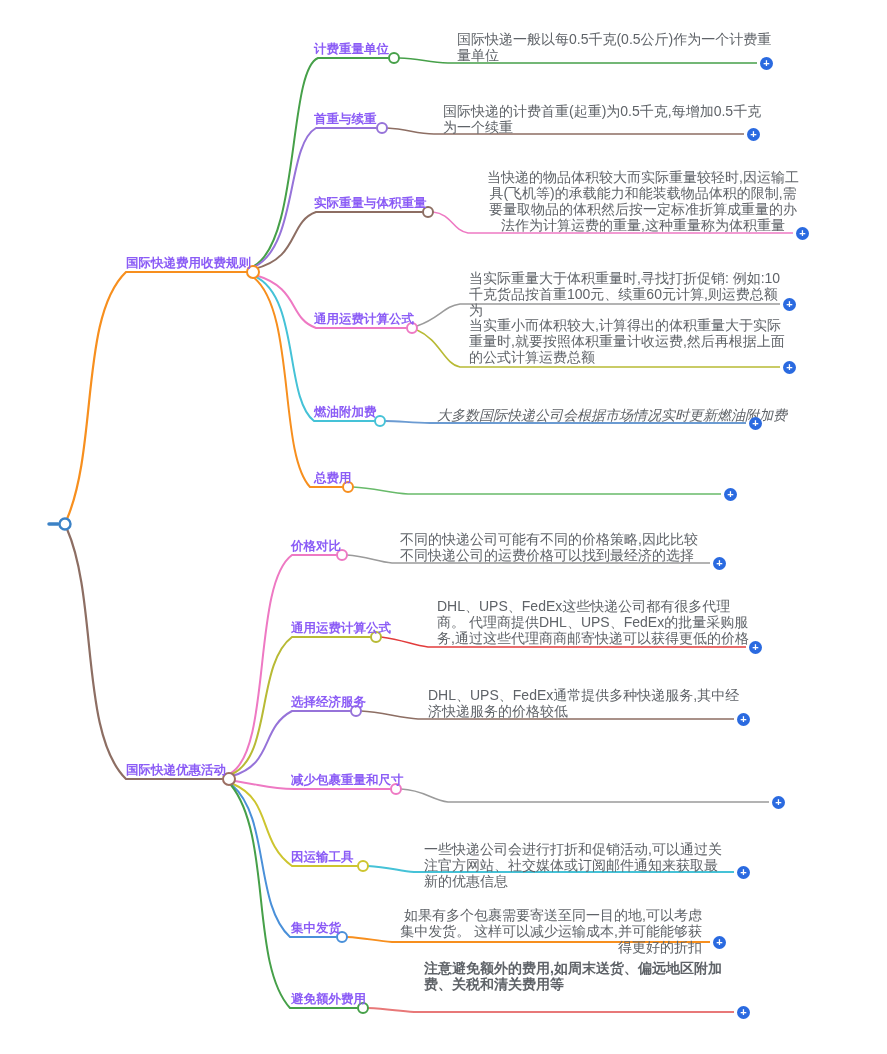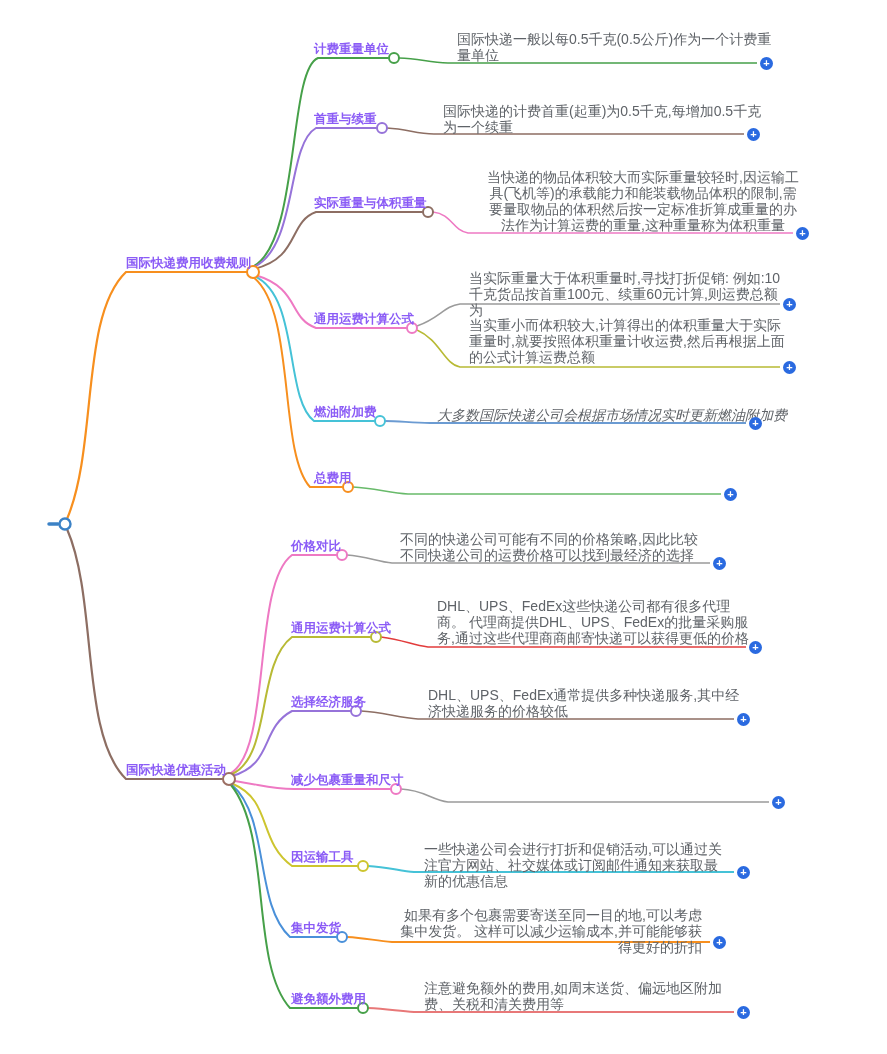--- a/index.html
+++ b/index.html
@@ -129,21 +129,21 @@
   <div class="note-text" style="left:484px;top:169px;width:318px;text-align:center;">当快递的物品体积较大而实际重量较轻时,因运输工具(飞机等)的承载能力和能装载物品体积的限制,需要量取物品的体积然后按一定标准折算成重量的办法作为计算运费的重量,这种重量称为体积重量</div>
   <div class="note-text" style="left:469px;top:270px;width:318px;">当实际重量大于体积重量时,寻找打折促销: 例如:10千克货品按首重100元、续重60元计算,则运费总额为</div>
   <div class="note-text" style="left:469px;top:317px;width:318px;">当实重小而体积较大,计算得出的体积重量大于实际重量时,就要按照体积重量计收运费,然后再根据上面的公式计算运费总额</div>
   <div class="note-text nowrap" style="left:437px;top:407px;font-style:italic;">大多数国际快递公司会根据市场情况实时更新燃油附加费</div>
 
   <div class="note-text" style="left:437px;top:598px;width:314px;">DHL、UPS、FedEx这些快递公司都有很多代理商。 代理商提供DHL、UPS、FedEx的批量采购服务,通过这些代理商商邮寄快递可以获得更低的价格</div>
   <div class="note-text" style="left:400px;top:531px;width:302px;">不同的快递公司可能有不同的价格策略,因此比较不同快递公司的运费价格可以找到最经济的选择</div>
   <div class="note-text" style="left:428px;top:687px;width:314px;">DHL、UPS、FedEx通常提供多种快递服务,其中经济快递服务的价格较低</div>
   <div class="note-text" style="left:424px;top:841px;width:302px;">一些快递公司会进行打折和促销活动,可以通过关注官方网站、社交媒体或订阅邮件通知来获取最新的优惠信息</div>
   <div class="note-text" style="left:400px;top:907px;width:302px;text-align:right;">如果有多个包裹需要寄送至同一目的地,可以考虑集中发货。 这样可以减少运输成本,并可能能够获得更好的折扣</div>
-  <div class="note-text" style="left:424px;top:980px;width:302px;">注意避免额外的费用,如周末送货、偏远地区附加费、关税和清关费用等</div>
+  <div class="note-text" style="left:424px;top:960px;width:302px;font-weight:bold;">注意避免额外的费用,如周末送货、偏远地区附加费、关税和清关费用等</div>
 
   <div class="plus-btn" style="left:760px;top:57px;">+</div>
   <div class="plus-btn" style="left:747px;top:128px;">+</div>
   <div class="plus-btn" style="left:796px;top:227px;">+</div>
   <div class="plus-btn" style="left:783px;top:298px;">+</div>
   <div class="plus-btn" style="left:783px;top:361px;">+</div>
   <div class="plus-btn" style="left:749px;top:417px;">+</div>
   <div class="plus-btn" style="left:724px;top:488px;">+</div>
   <div class="plus-btn" style="left:713px;top:557px;">+</div>
   <div class="plus-btn" style="left:749px;top:641px;">+</div>

